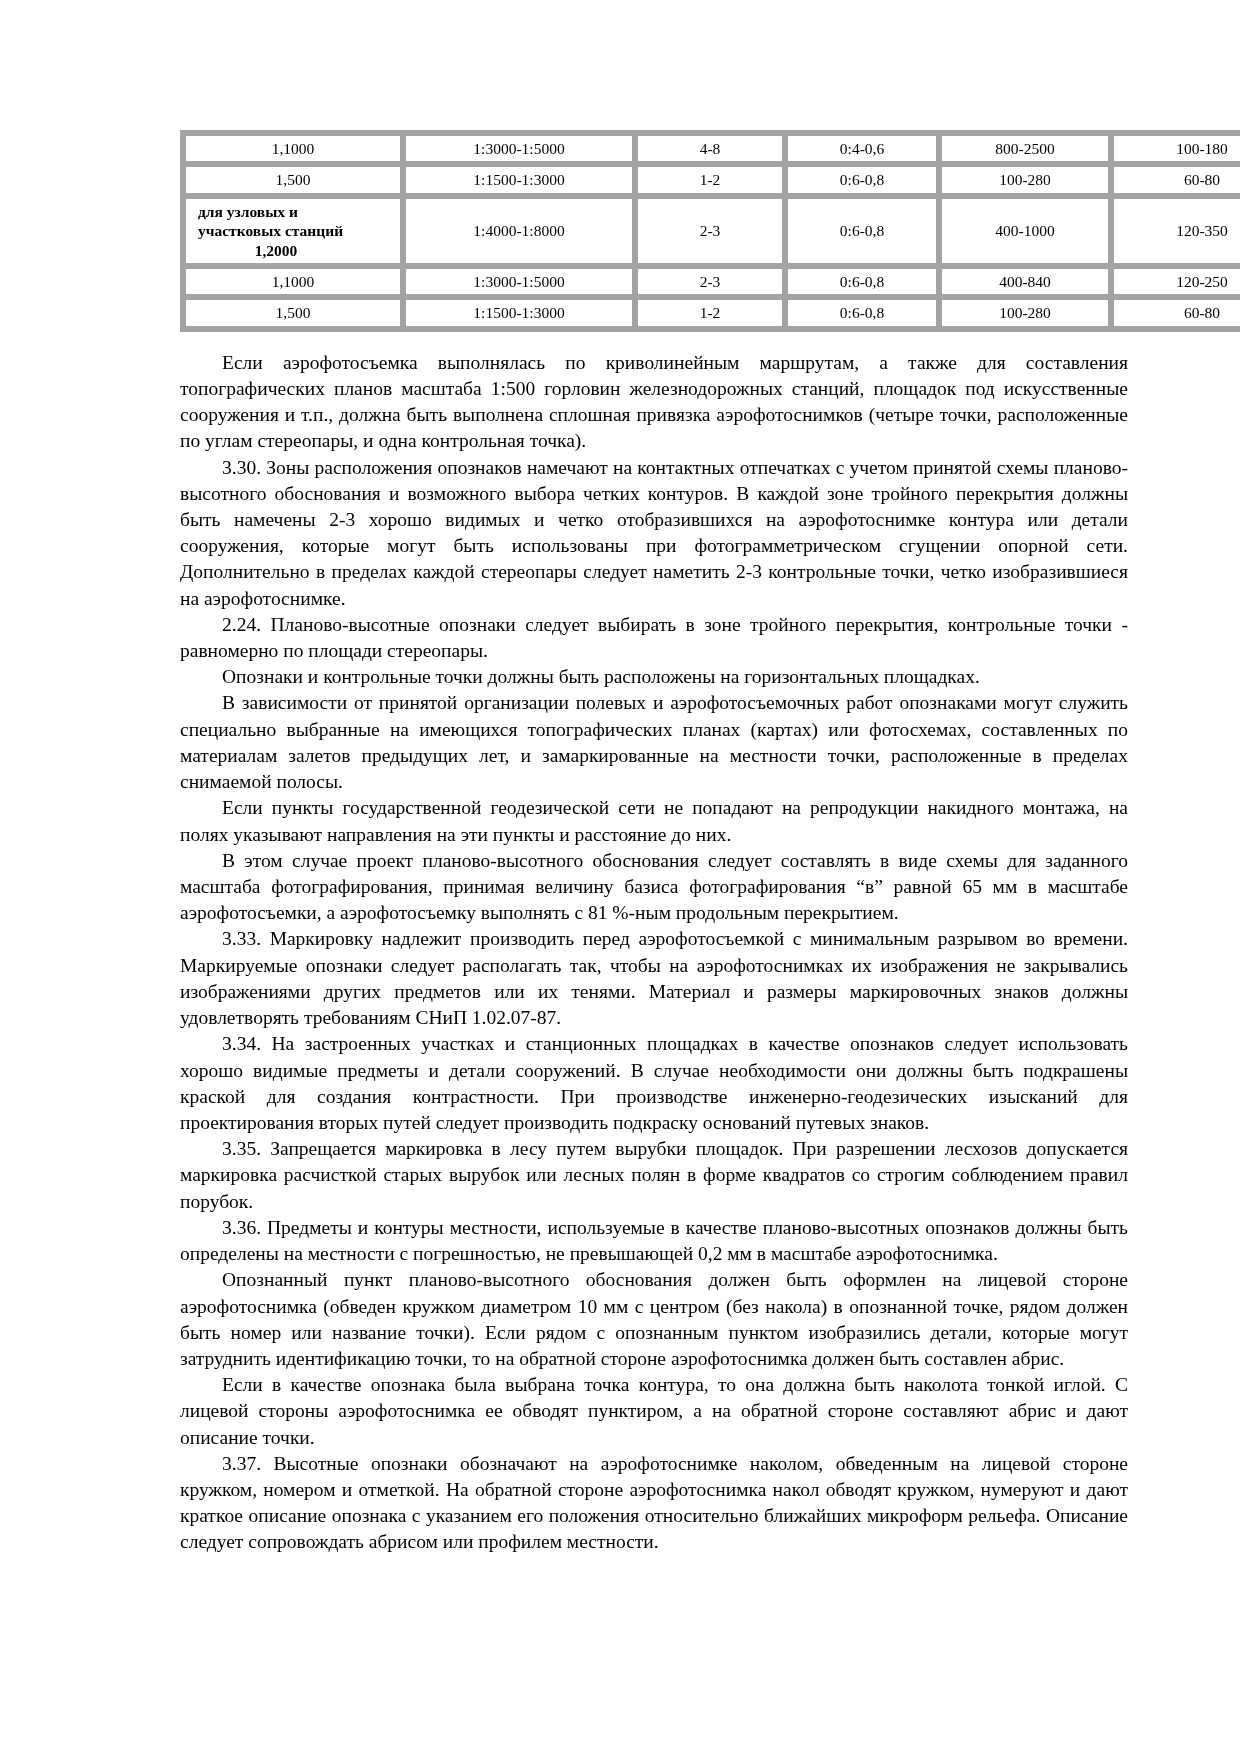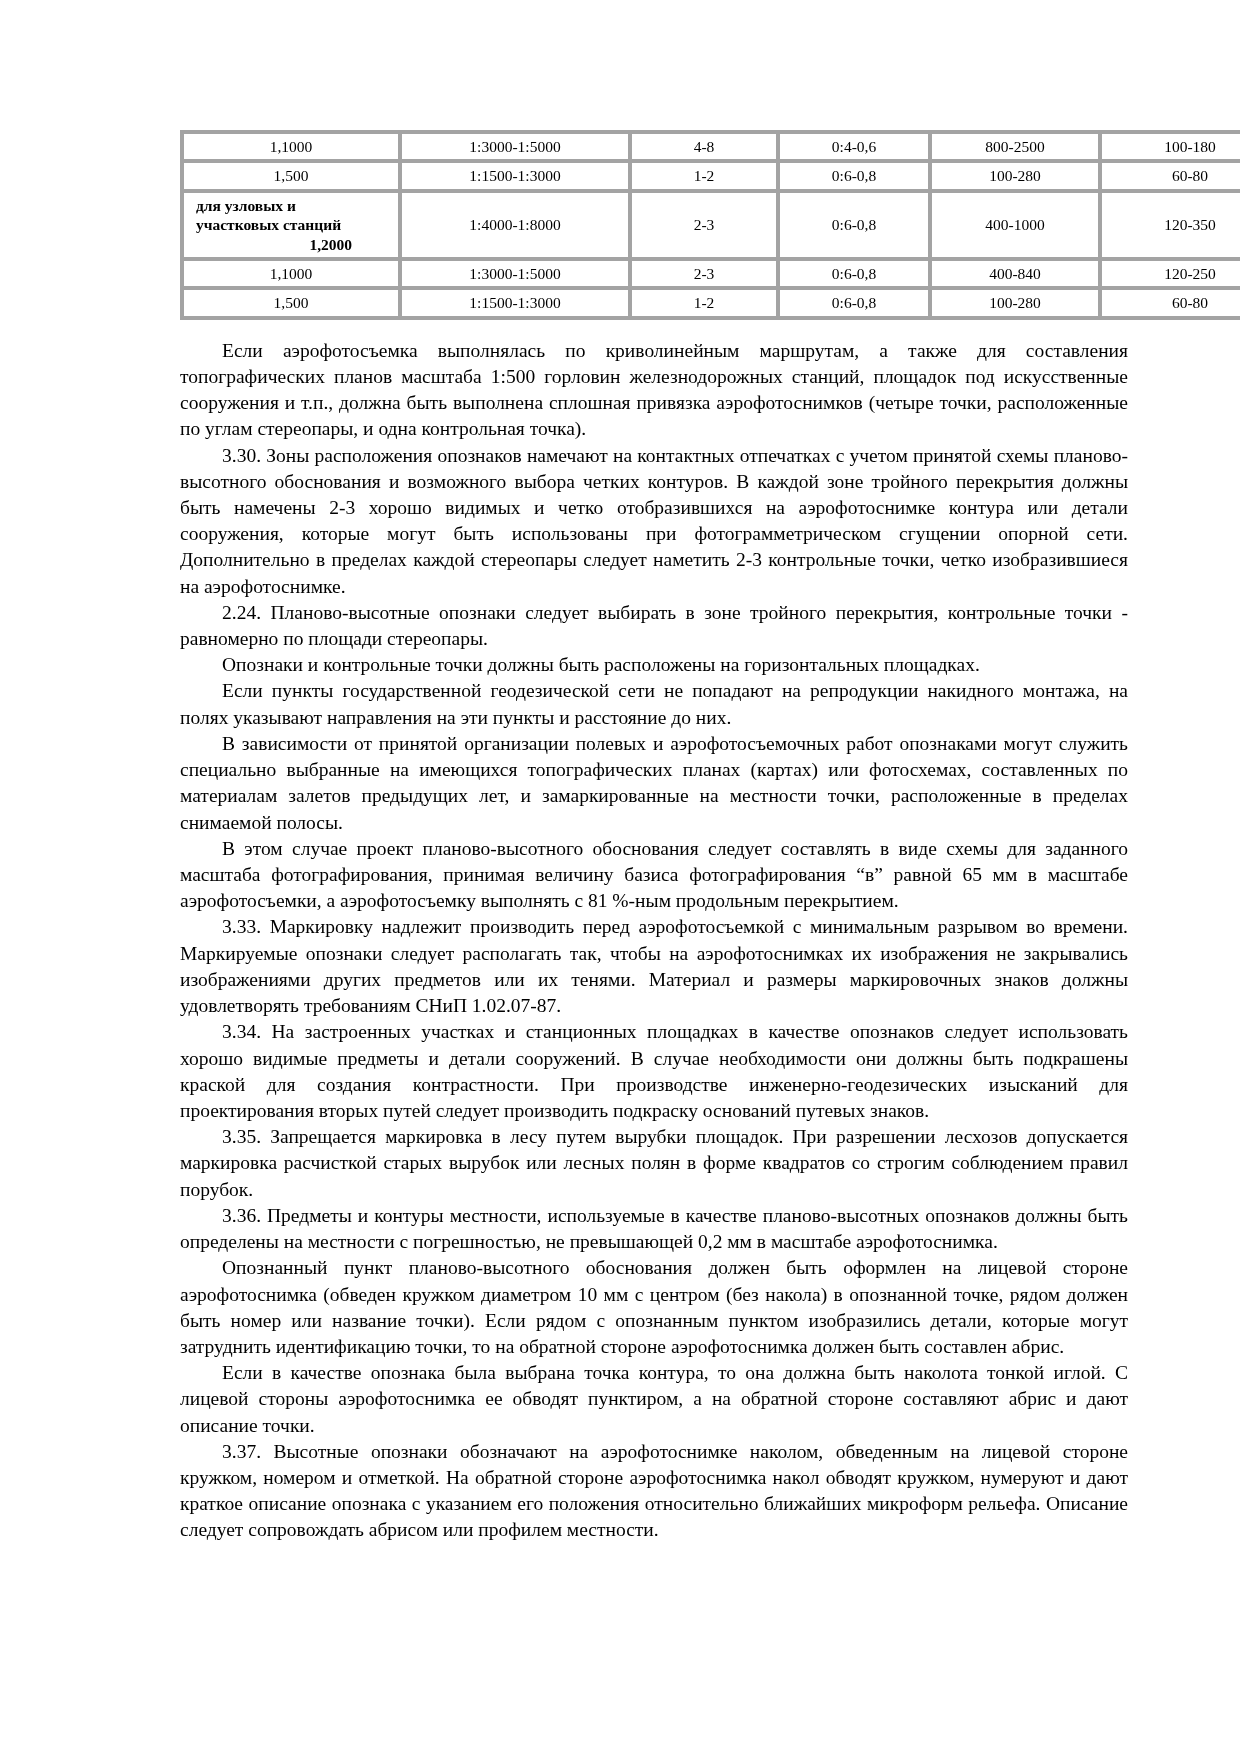--- a/index.html
+++ b/index.html
@@ -22,21 +22,21 @@
   }
   
   table.data {
     border-collapse: collapse;
     width: 858px;
     margin-left: 0;
     margin-bottom: 18px;
     table-layout: fixed;
   }
   table.data td {
-    border: 4px solid #a3a3a3;
+    border: 6px solid #a3a3a3;
     font-size: 15.5px;
     text-align: center;
     vertical-align: middle;
     padding: 3px 18px;
     line-height: 1.25;
   }
   table.data td.c0 { width: 178px; }
   table.data td.c1 { width: 190px; }
   table.data td.c2 { width: 108px; }
   table.data td.c3 { width: 112px; }
@@ -46,21 +46,21 @@
     text-align: left;
     padding-left: 12px !important;
     font-weight: bold;
   }
   .multiline .lbl {
     display: block;
     text-align: left;
   }
   .multiline .val {
     display: block;
-    text-align: right;
+    text-align: center;
     padding-right: 28px;
   }
   
   .body-text p {
     margin: 0;
     text-align: justify;
     text-indent: 42px;
     font-size: 19.5px;
     line-height: 1.345;
     hyphens: none;
@@ -117,22 +117,22 @@
         <td class="c5">60-80</td>
       </tr>
     </tbody>
   </table>
 
   <div class="body-text">
     <p>Если аэрофотосъемка выполнялась по криволинейным маршрутам, а также для составления топографических планов масштаба 1:500 горловин железнодорожных станций, площадок под искусственные сооружения и т.п., должна быть выполнена сплошная привязка аэрофотоснимков (четыре точки, расположенные по углам стереопары, и одна контрольная точка).</p>
     <p>3.30. Зоны расположения опознаков намечают на контактных отпечатках с учетом принятой схемы планово-высотного обоснования и возможного выбора четких контуров. В каждой зоне тройного перекрытия должны быть намечены 2-3 хорошо видимых и четко отобразившихся на аэрофотоснимке контура или детали сооружения, которые могут быть использованы при фотограмметрическом сгущении опорной сети. Дополнительно в пределах каждой стереопары следует наметить 2-3 контрольные точки, четко изобразившиеся на аэрофотоснимке.</p>
     <p>2.24. Планово-высотные опознаки следует выбирать в зоне тройного перекрытия, контрольные точки - равномерно по площади стереопары.</p>
     <p>Опознаки и контрольные точки должны быть расположены на горизонтальных площадках.</p>
+    <p>В зависимости от принятой организации полевых и аэрофотосъемочных работ опознаками могут служить специально выбранные на имеющихся топографических планах (картах) или фотосхемах, составленных по материалам залетов предыдущих лет, и замаркированные на местности точки, расположенные в пределах снимаемой полосы.</p>
     <p>Если пункты государственной геодезической сети не попадают на репродукции накидного монтажа, на полях указывают направления на эти пункты и расстояние до них.</p>
-    <p>В зависимости от принятой организации полевых и аэрофотосъемочных работ опознаками могут служить специально выбранные на имеющихся топографических планах (картах) или фотосхемах, составленных по материалам залетов предыдущих лет, и замаркированные на местности точки, расположенные в пределах снимаемой полосы.</p>
     <p>В этом случае проект планово-высотного обоснования следует составлять в виде схемы для заданного масштаба фотографирования, принимая величину базиса фотографирования “в” равной 65 мм в масштабе аэрофотосъемки, а аэрофотосъемку выполнять с 81 %-ным продольным перекрытием.</p>
     <p>3.33. Маркировку надлежит производить перед аэрофотосъемкой с минимальным разрывом во времени. Маркируемые опознаки следует располагать так, чтобы на аэрофотоснимках их изображения не закрывались изображениями других предметов или их тенями. Материал и размеры маркировочных знаков должны удовлетворять требованиям СНиП 1.02.07-87.</p>
     <p>3.34. На застроенных участках и станционных площадках в качестве опознаков следует использовать хорошо видимые предметы и детали сооружений. В случае необходимости они должны быть подкрашены краской для создания контрастности. При производстве инженерно-геодезических изысканий для проектирования вторых путей следует производить подкраску оснований путевых знаков.</p>
     <p>3.35. Запрещается маркировка в лесу путем вырубки площадок. При разрешении лесхозов допускается маркировка расчисткой старых вырубок или лесных полян в форме квадратов со строгим соблюдением правил порубок.</p>
     <p>3.36. Предметы и контуры местности, используемые в качестве планово-высотных опознаков должны быть определены на местности с погрешностью, не превышающей 0,2 мм в масштабе аэрофотоснимка.</p>
     <p>Опознанный пункт планово-высотного обоснования должен быть оформлен на лицевой стороне аэрофотоснимка (обведен кружком диаметром 10 мм с центром (без накола) в опознанной точке, рядом должен быть номер или название точки). Если рядом с опознанным пунктом изобразились детали, которые могут затруднить идентификацию точки, то на обратной стороне аэрофотоснимка должен быть составлен абрис.</p>
     <p>Если в качестве опознака была выбрана точка контура, то она должна быть наколота тонкой иглой. С лицевой стороны аэрофотоснимка ее обводят пунктиром, а на обратной стороне составляют абрис и дают описание точки.</p>
     <p>3.37. Высотные опознаки обозначают на аэрофотоснимке наколом, обведенным на лицевой стороне кружком, номером и отметкой. На обратной стороне аэрофотоснимка накол обводят кружком, нумеруют и дают краткое описание опознака с указанием его положения относительно ближайших микроформ рельефа. Описание следует сопровождать абрисом или профилем местности.</p>
   </div>
 

